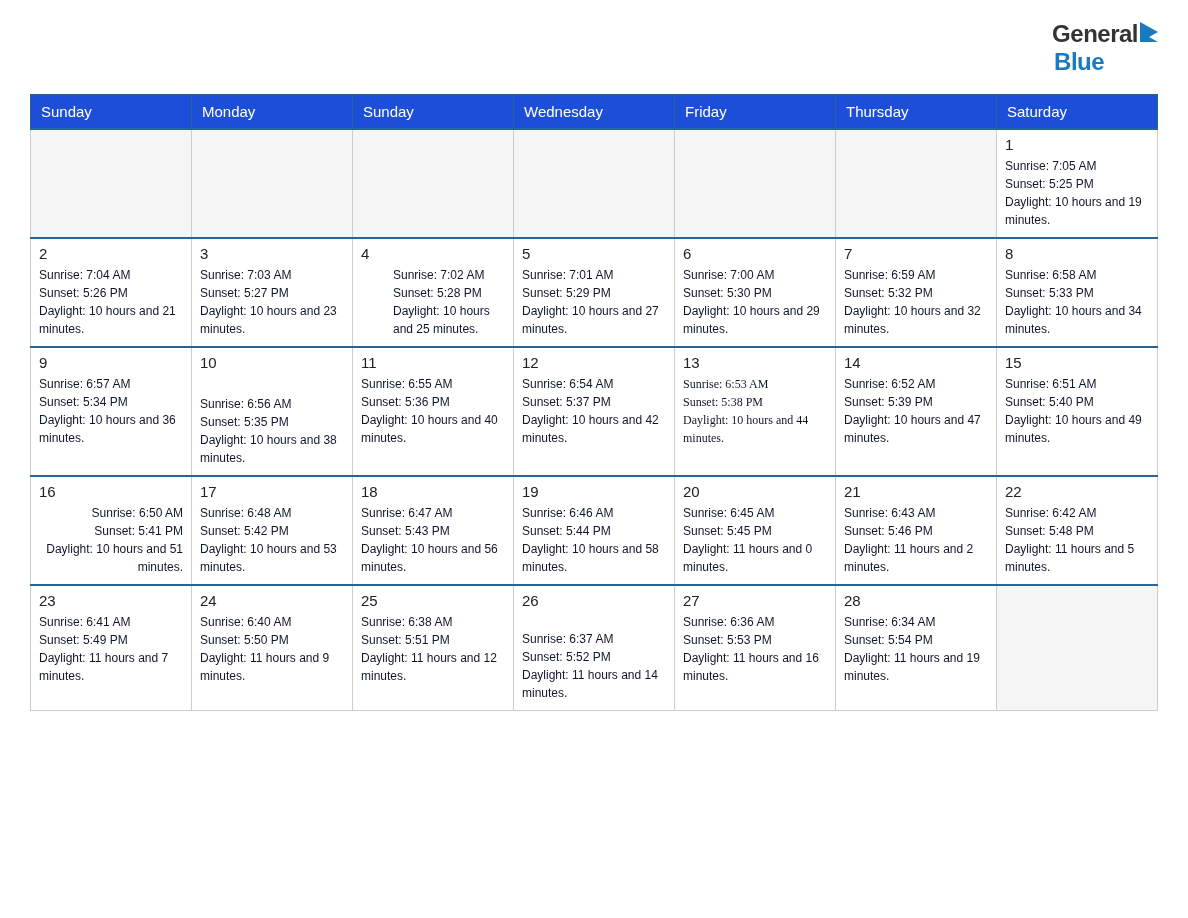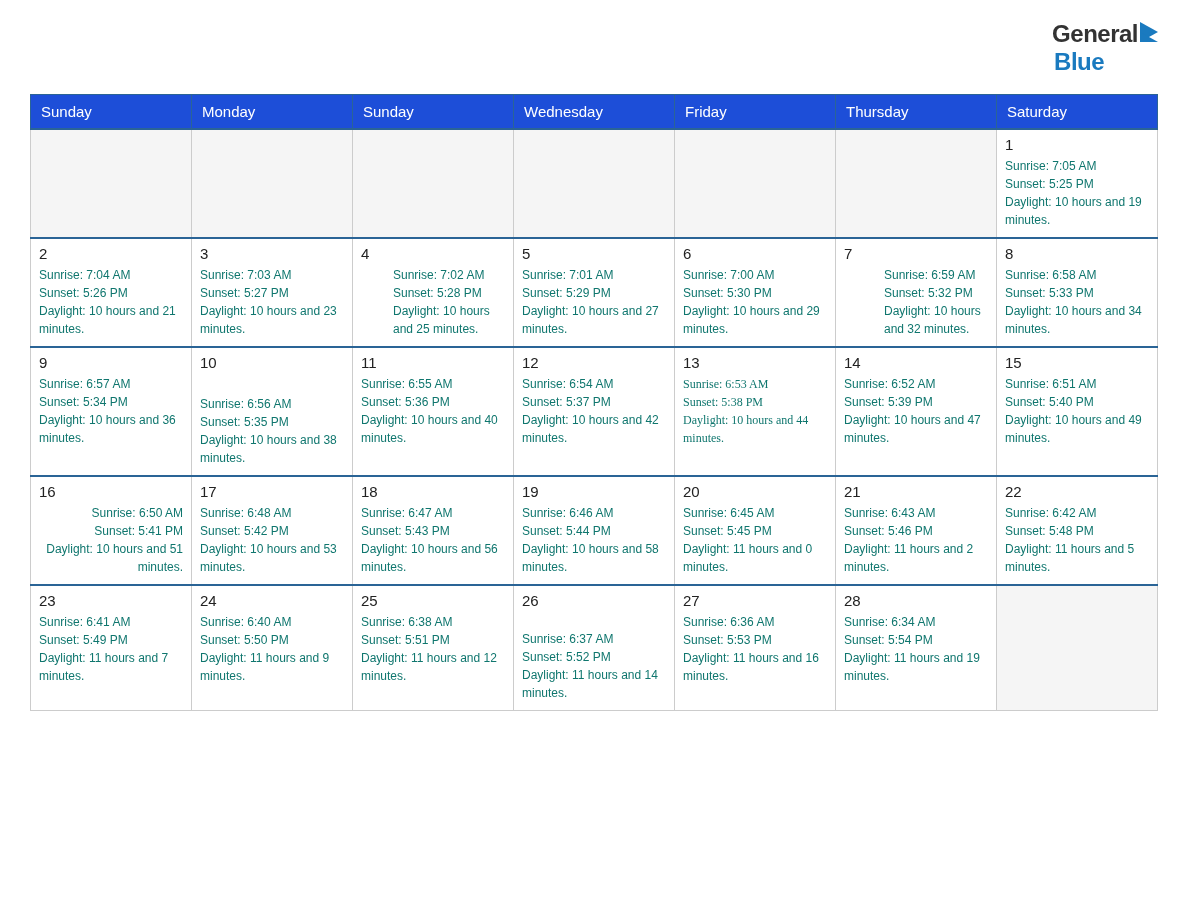--- a/index.html
+++ b/index.html
@@ -73,21 +73,21 @@
     }
     .day-number {
       font-size: 15px;
       font-weight: normal;
       color: #222;
       margin-bottom: 4px;
       display: block;
     }
     .day-info {
       font-size: 12px;
-      color: #0f766e;
+      color: #0f172a;
       line-height: 1.5;
     }
     .calendar tr td:first-child {
       border-left: 1px solid #ccc;
     }
   </style>
 </head>
 <body>
 
 <div class="header">
@@ -162,21 +162,21 @@
 Daylight: 10 hours and 27 minutes.</div>
         </td>
         <td>
           <span class="day-number">6</span>
           <div class="day-info" style="white-space: pre-line;">Sunrise: 7:00 AM
 Sunset: 5:30 PM
 Daylight: 10 hours and 29 minutes.</div>
         </td>
         <td>
           <span class="day-number">7</span>
-          <div class="day-info" style="white-space: pre-line; margin-left: 40px;">Sunrise: 6:59 AM
+          <div class="day-info" style="white-space: pre-line;">Sunrise: 6:59 AM
 Sunset: 5:32 PM
 Daylight: 10 hours and 32 minutes.</div>
         </td>
         <td>
           <span class="day-number">8</span>
           <div class="day-info" style="white-space: pre-line;">Sunrise: 6:58 AM
 Sunset: 5:33 PM
 Daylight: 10 hours and 34 minutes.</div>
         </td>
       </tr>

